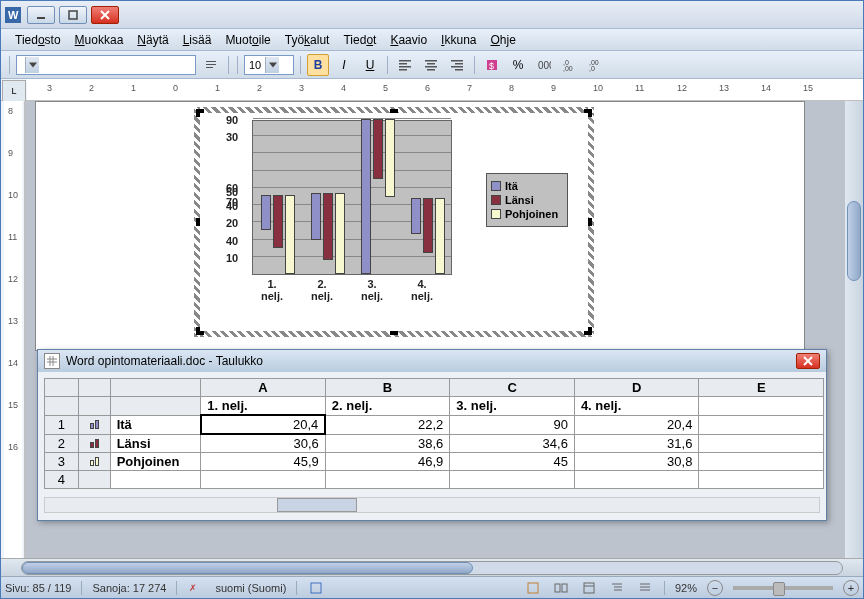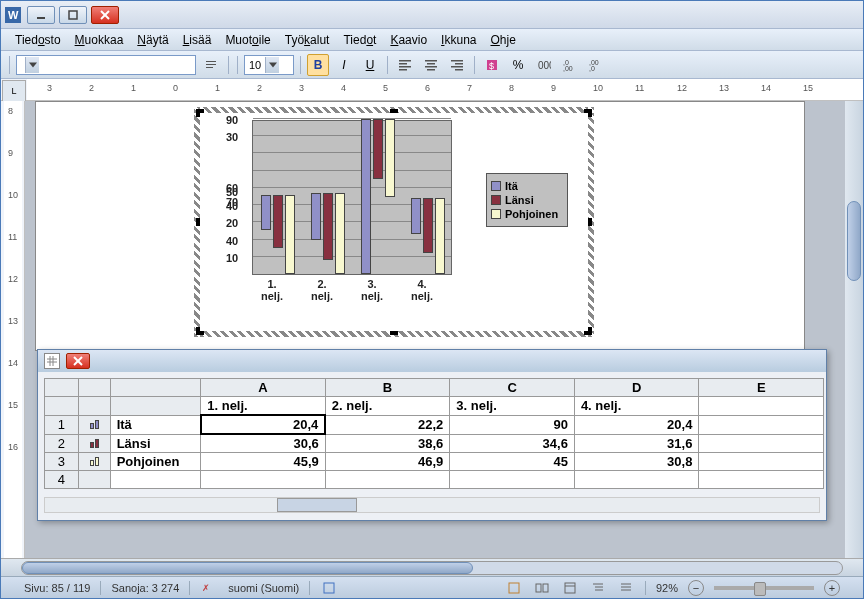--- a/index.html
+++ b/index.html
@@ -56,40 +56,40 @@
   .legend div { display:flex; align-items:center; gap:4px; margin:2px 0;}
   .legend .sw { width:10px; height:10px; border:1px solid #444;}
   
   .datasheet { position:absolute; left:36px; top:248px; width:790px; height:172px; background:#edf0f5; border:1px solid #6080a8; box-shadow:2px 2px 6px rgba(0,0,0,0.3);}
   .ds-title { height:22px; background:linear-gradient(#dce6f4,#b8ccdf); display:flex; align-items:center; padding:0 6px; font-size:12px;}
   .ds-title .icon{width:16px;height:16px;background:#fff;border:1px solid #888;margin-right:6px; display:flex;align-items:center;justify-content:center;}
   .ds-title .t{flex:1}
   .ds-close { width:24px; height:16px; background:linear-gradient(#f08078,#d63020); border:1px solid #a02000; border-radius:2px; color:#fff; display:flex;align-items:center;justify-content:center; cursor:pointer;}
   .grid-wrap { padding:6px; }
   .dgrid { border-collapse:collapse; background:#fff; font-size:13px; width: 780px;}
-  .dgrid th, .dgrid td { border:1px solid #999; padding:1px 6px; height:18px;font-weight:bold;}
+  .dgrid th, .dgrid td { border:1px solid #999; padding:1px 6px; height:18px;}
   .dgrid th { background:#e8ecf0; font-weight:normal; text-align:center;}
   .dgrid .colhdr { font-weight:bold; text-align:center; width:110px;}
   .dgrid .rowlbl { font-weight:bold; text-align:left;}
   .dgrid .val { text-align:right;}
   .dgrid .sel { border:2px solid #000;}
   .rownum { width:30px; text-align:center; background:#e8ecf0;}
   .legcell { width:28px; background:#e8ecf0;}
   .minibar { display:inline-flex; gap:1px; height:10px; align-items:flex-end;}
   .minibar span{width:4px; border:1px solid #444;}
   .scroll-h { height:16px; background:#e8ecf0; border:1px solid #ccc; margin:2px 6px 0; position:relative;}
   .scroll-h .thumb{position:absolute; left:30%; width:80px; height:100%; background:#c8d4e4; border:1px solid #999;}
   
   .main-scroll-h { height:18px; background:linear-gradient(#e0e8f0,#c8d4e0); border-top:1px solid #aaa; display:flex; align-items:center; padding:0 20px;}
   .main-scroll-h .track{flex:1; height:14px; background:#d0dae8; border:1px solid #999; border-radius:7px; position:relative;}
   .main-scroll-h .thumb{position:absolute; left:0; width:55%; height:100%; background:linear-gradient(#c0d0e8,#90a8c8); border-radius:7px; border:1px solid #7090b8;}
   .main-scroll-v { position:absolute; right:0; top:0; bottom:0; width:18px; background:linear-gradient(90deg,#e0e8f0,#c8d4e0);}
   .main-scroll-v .thumb{position:absolute; top:100px; height:80px; left:2px; right:2px; background:linear-gradient(90deg,#c0d0e8,#90a8c8); border-radius:7px; border:1px solid #7090b8;}
   
-  .statusbar { height: 22px; background: linear-gradient(#d4e0f0, #bcccde); display: flex; align-items: center; padding: 0 23px; font-size: 11px; color: #333; border-top: 1px solid #9ab; gap: 10px; }
+  .statusbar { height: 22px; background: linear-gradient(#d4e0f0, #bcccde); display: flex; align-items: center; padding: 0 4px; font-size: 11px; color: #333; border-top: 1px solid #9ab; gap: 10px; }
   .statusbar .sep2 { width: 1px; height: 14px; background: #9ab; }
   .statusbar .spacer { flex: 1; }
   .statusbar .zs { width:100px; height:4px; background:#aaa; position:relative;}
   .statusbar .zs::before{content:'';position:absolute;left:40%;top:-4px;width:10px;height:12px;background:#bbb;border:1px solid #888;border-radius:2px;}
   .sbtn { width:18px; height:18px; display:flex; align-items:center; justify-content:center;}
 </style>
 </head>
 <body>
 
 <div class="window">
@@ -344,20 +344,21 @@
       <div class="ds-title">
         <div class="icon">
             <svg width="10" height="10">
               <rect width="10" height="10" fill="#fff"></rect>
               <line x1="0" y1="3" x2="10" y2="3" stroke="#888"></line>
               <line x1="0" y1="6" x2="10" y2="6" stroke="#888"></line>
               <line x1="3" y1="0" x2="3" y2="10" stroke="#888"></line>
               <line x1="6" y1="0" x2="6" y2="10" stroke="#888"></line>
             </svg>
           </div>
+        <span class="t">Word opintomateriaali.doc - Taulukko</span>
         <div class="ds-close">
             <svg width="10" height="10" viewBox="0 0 10 10">
               <line x1="1" y1="1" x2="9" y2="9" stroke="#fff" stroke-width="2"></line>
               <line x1="9" y1="1" x2="1" y2="9" stroke="#fff" stroke-width="2"></line>
             </svg>
           </div>
       </div>
       <div class="grid-wrap">
         <table class="dgrid" id="dgrid">
             <tbody>
@@ -445,21 +446,21 @@
 
   <div class="main-scroll-h">
     <div class="track">
         <div class="thumb"></div>
       </div>
   </div>
 
   <div class="statusbar">
     <span>Sivu: 85 / 119</span>
     <div class="sep2"></div>
-    <span>Sanoja: 3 274</span>
+    <span>Sanoja: 17 274</span>
     <div class="sep2"></div>
     <span class="sbtn">
         <svg width="14" height="14">
           <text x="0" y="10" font-size="9" fill="#c04040">✗</text>
         </svg>
       </span>
     <span>suomi (Suomi)</span>
     <div class="sep2"></div>
     <span class="sbtn">
         <svg width="12" height="12">

